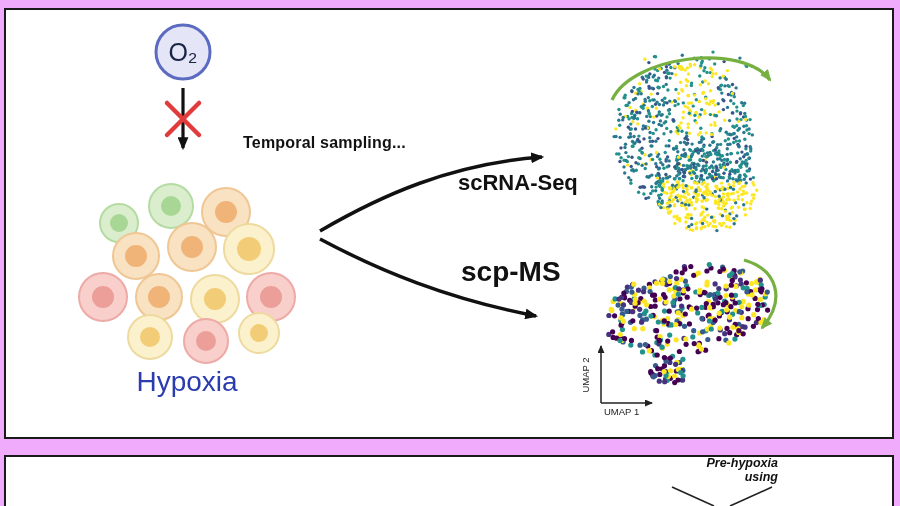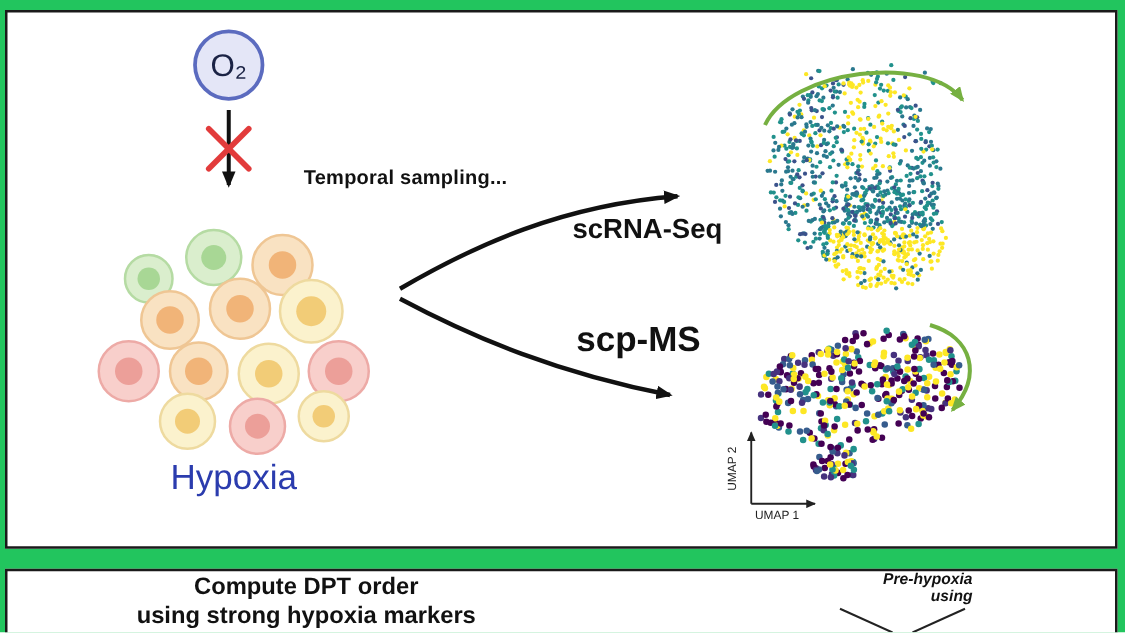--- a/index.html
+++ b/index.html
@@ -1,16 +1,16 @@
 <!DOCTYPE html>
 <html><head>
 <meta charset="utf-8">
 <style>
   html,body{margin:0;padding:0;background:#fff;}
-  #canvas{position:relative;width:900px;height:506px;overflow:hidden;background:#22c55e;
+  #canvas{position:relative;width:900px;height:506px;overflow:hidden;background:#f0abfc;
           font-family:"Liberation Sans", sans-serif;color:#111;}
   .box{position:absolute;border:2px solid #1a1a1a;box-sizing:border-box;background:#fff;}
   #top-box{left:4px;top:8px;width:890px;height:431px;}
   #bottom-box{left:4px;top:455px;width:890px;height:62px;}
   #fig-svg{position:absolute;left:0;top:0;}
   .label{position:absolute;white-space:nowrap;}
   #hypoxia-label{left:112px;top:366px;width:150px;text-align:center;font-size:28px;color:#2b3cae;}
   #temporal-label{left:243px;top:134px;font-size:16px;font-weight:700;letter-spacing:.2px;}
   #scrna-label{left:458px;top:170px;font-size:22px;font-weight:700;}
   #scpms-label{left:461px;top:256px;font-size:28px;font-weight:700;}
@@ -1587,23 +1587,19 @@
       <line x1="672" y1="487" x2="714" y2="506" stroke="#222" stroke-width="1.6"></line>
       <line x1="772" y1="487" x2="730" y2="506" stroke="#222" stroke-width="1.6"></line>
     </g>
   </svg>
 
   <div class="label" id="hypoxia-label">Hypoxia</div>
   <div class="label" id="temporal-label">Temporal sampling...</div>
   <div class="label" id="scrna-label">scRNA-Seq</div>
   <div class="label" id="scpms-label">scp-MS</div>
 
-  <div class="label" id="compute-label">
-    <div>Compute DPT order</div>
-    <div>using strong hypoxia markers</div>
-  </div>
 
   <div class="label" id="prehypoxia-label">
     <div>Pre-hypoxia</div>
     <div>using</div>
   </div>
 
 </div>
 
 </body></html>

